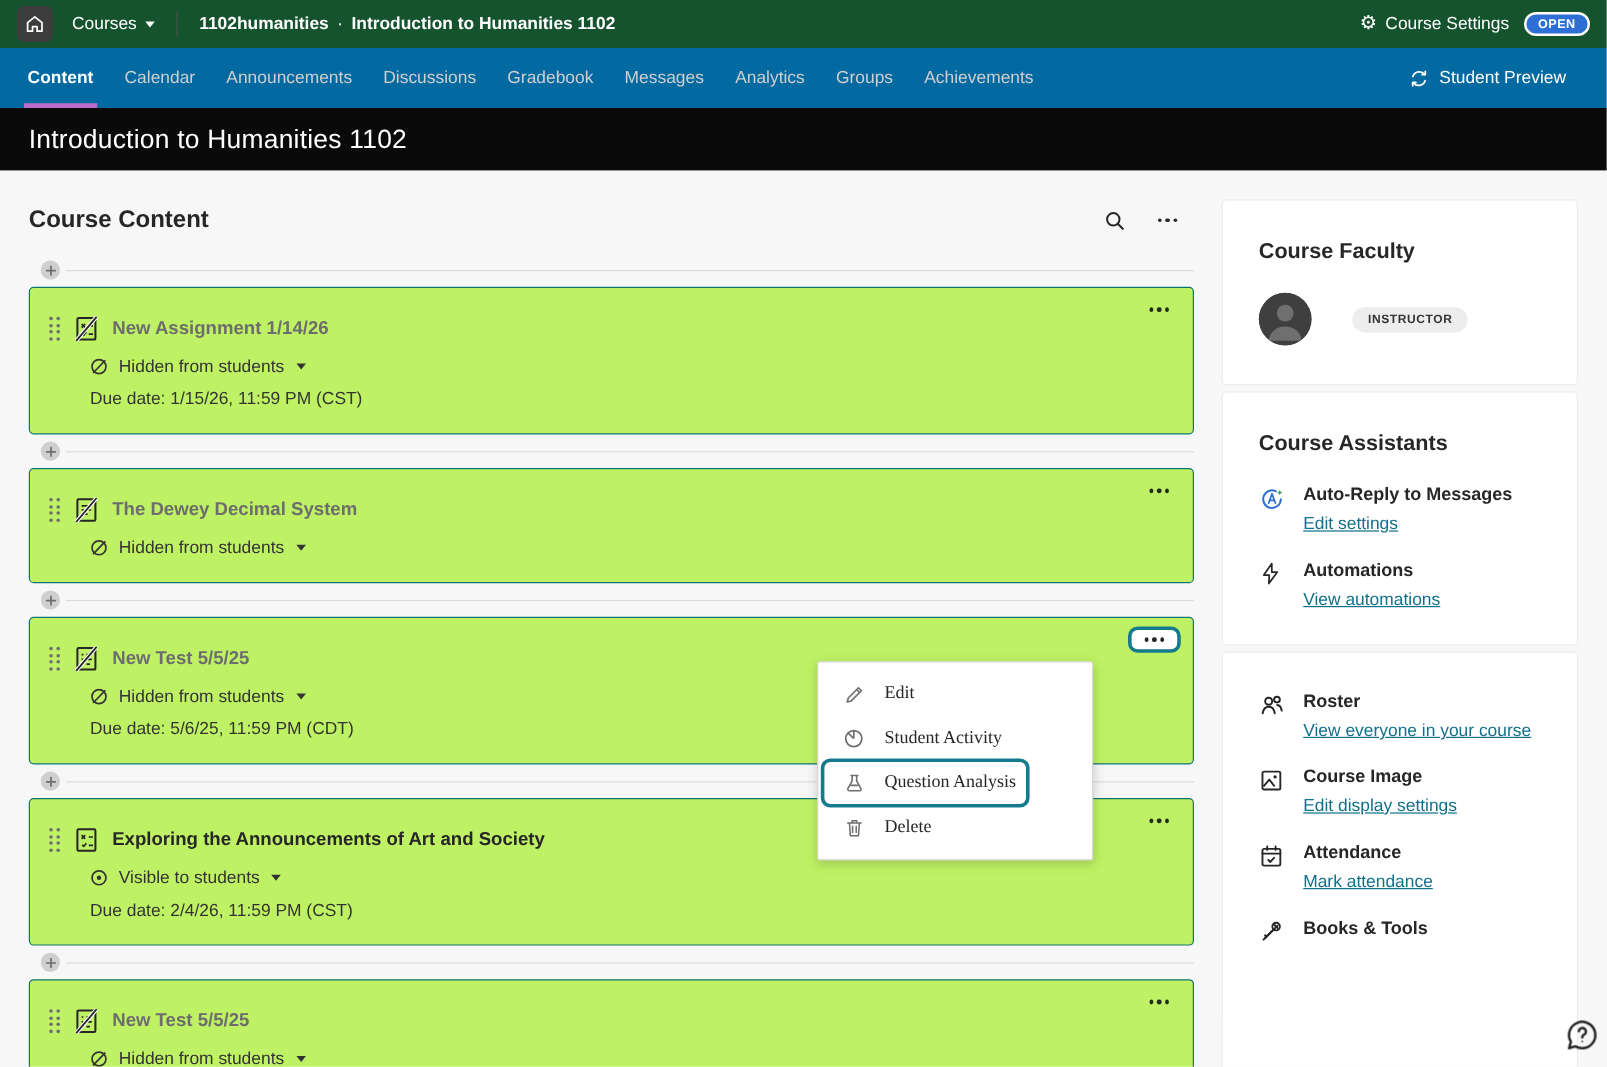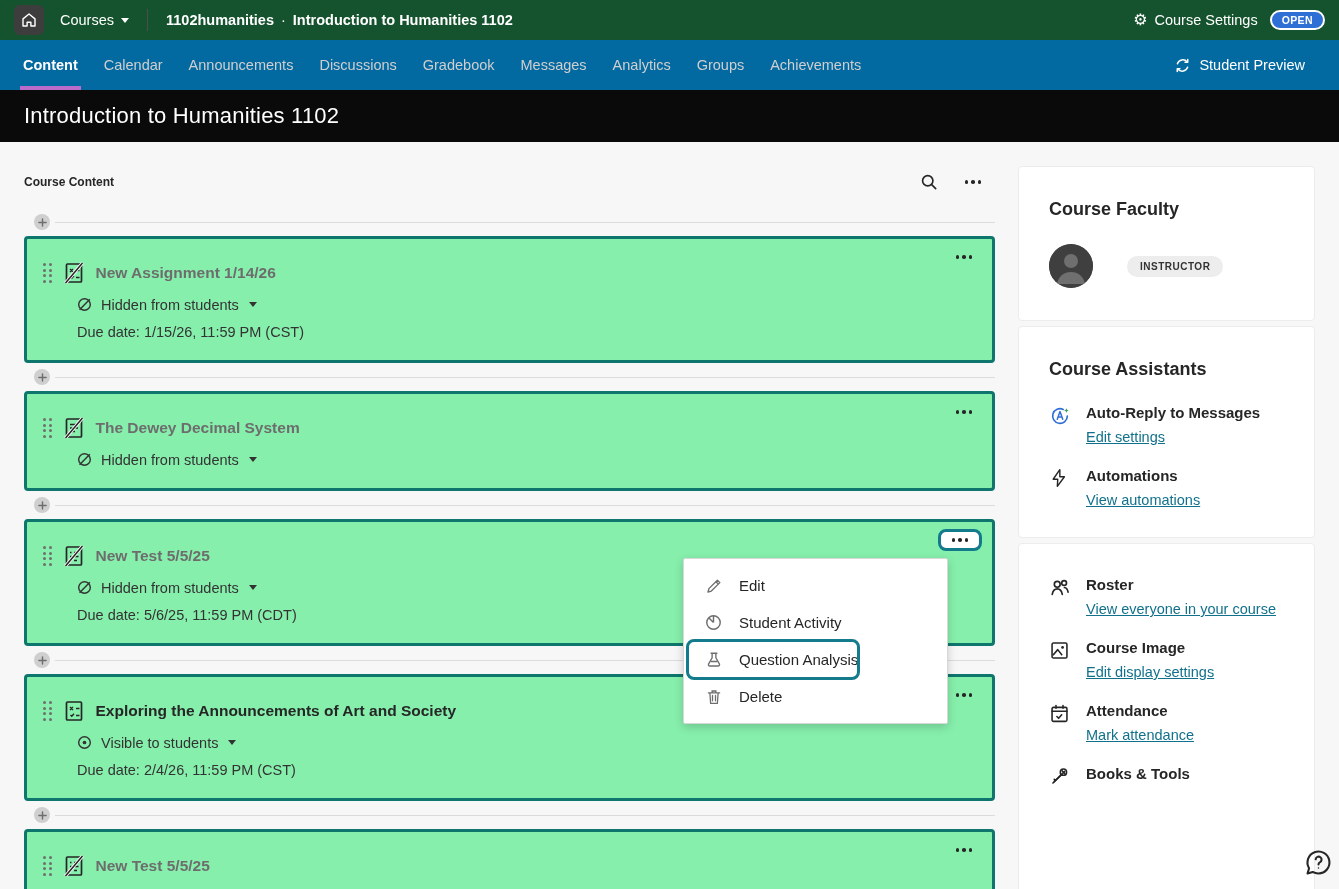--- a/index.html
+++ b/index.html
@@ -37,49 +37,49 @@
   .course-banner { height:52px; background:#0a0a0b; display:flex; align-items:center; padding:0 24px; }
   .course-banner h1 { color:#fff; font-size:22px; font-weight:500; margin:0; letter-spacing:.2px; }
 
   
   .layout { display:flex; align-items:flex-start; gap:23px; padding:24px 24px 0 24px; }
   .main-col { width:971px; }
   .side-col { width:297px; display:flex; flex-direction:column; gap:5px; }
 
   
   .content-header { display:flex; align-items:center; padding:6px 6px 16px 0; }
-  .content-header h2 { font-size:12px; font-weight:700; margin:0; }
+  .content-header h2 { font-size:20px; font-weight:700; margin:0; }
   .header-icons { margin-left:auto; display:flex; align-items:center; gap:24px; padding-right:6px; }
   .icon-btn { cursor:pointer; color:#262626; }
 
   
   .dots { display:inline-flex; align-items:center; cursor:pointer; color:#262626; }
   .dots i { width:3.5px; height:3.5px; border-radius:50%; background:currentColor; display:inline-block; margin:0 1.6px; }
 
   
   .add-divider { display:flex; align-items:center; height:28px; padding-left:10px; cursor:pointer; }
   .plus-circle { width:16px; height:16px; border-radius:50%; background:#cfcfcf; display:flex; align-items:center; justify-content:center; color:#6e6e6e; flex:0 0 auto; }
   .divider-line { flex:1; height:1px; background:#dcdcdc; margin-left:5px; }
 
   
-  .card { position:relative; background:#86efac; border:3px solid #0f766e; border-radius:4px; padding:22px 20px 20px 16px; margin:0; }
+  .card { position:relative; background:#bef264; border:1px solid #0f766e; border-radius:4px; padding:22px 20px 20px 16px; margin:0; }
   .card-row1 { display:flex; align-items:center; gap:10px; }
   .drag-handle { display:grid; grid-template-columns:repeat(2,3px); grid-auto-rows:3px; gap:2.5px; cursor:grab; padding:2px 0; }
   .drag-handle i { width:3px; height:3px; border-radius:50%; background:#6e6e6e; }
   .item-icon { position:relative; width:24px; height:24px; flex:0 0 auto; color:#262626; }
   .item-title { font-size:15.5px; font-weight:700; color:#262626; cursor:pointer; }
   .card.is-hidden .item-title { color:#6d6d6d; }
   .card-row2 { margin:11px 0 0 33px; display:flex; align-items:center; gap:8px; font-size:14.5px; color:#333; cursor:pointer; }
   .card-row2 .caret-down { color:#333; margin-left:2px; }
   .card-row3 { margin:11px 0 0 34px; font-size:14.5px; color:#333; }
   .card-dots { position:absolute; top:16px; right:18px; }
   .card-dots.highlighted { top:7px; right:10px; border:3px solid #147b8c; border-radius:8px; padding:6px 9px; background:#fff; }
 
   
-  .context-menu { position:absolute; top:36px; left:656px; width:265px; background:#fff; border:1px solid #d8d8d8; border-radius:2px; box-shadow:0 3px 10px rgba(0,0,0,.18); padding:8px 0; z-index:20; }
+  .context-menu { position:absolute; top:36px; left:656px; width:230px; background:#fff; border:1px solid #d8d8d8; border-radius:2px; box-shadow:0 3px 10px rgba(0,0,0,.18); padding:8px 0; z-index:20;font-family:Liberation Serif, serif; }
   .menu-item { position:relative; display:flex; align-items:center; gap:16px; height:37px; padding:0 20px; font-size:15px; color:#262626; cursor:pointer; }
   .menu-item .mi-icon { color:#6e6e6e; width:19px; display:flex; justify-content:center; }
   .menu-hl-box { position:absolute; top:-2px; bottom:-2px; left:2px; width:174px; border:3px solid #147b8c; border-radius:8px; pointer-events:none; }
 
   
   .side-card { background:#fff; border:1px solid #ececec; border-radius:4px; padding:32px 22px 24px 30px; }
   .side-card h3 { margin:0 0 24px 0; font-size:18px; font-weight:700; }
   .faculty-row { display:flex; align-items:center; padding-bottom:8px; }
   .avatar { width:44px; height:44px; border-radius:50%; background:#3f3f3f; overflow:hidden; flex:0 0 auto; }
   .instructor-badge { background:#ededed; border-radius:12px; padding:5px 13px; font-size:10px; font-weight:700; letter-spacing:.5px; color:#333; margin-left:34px; }

